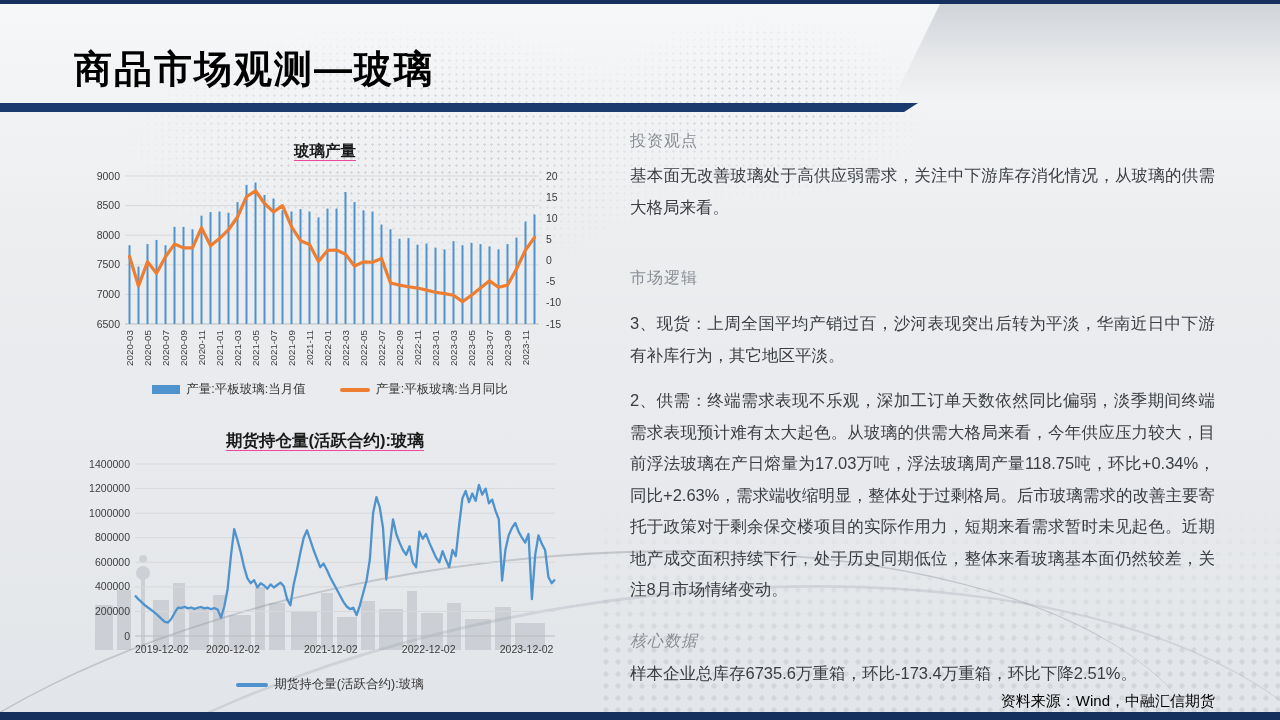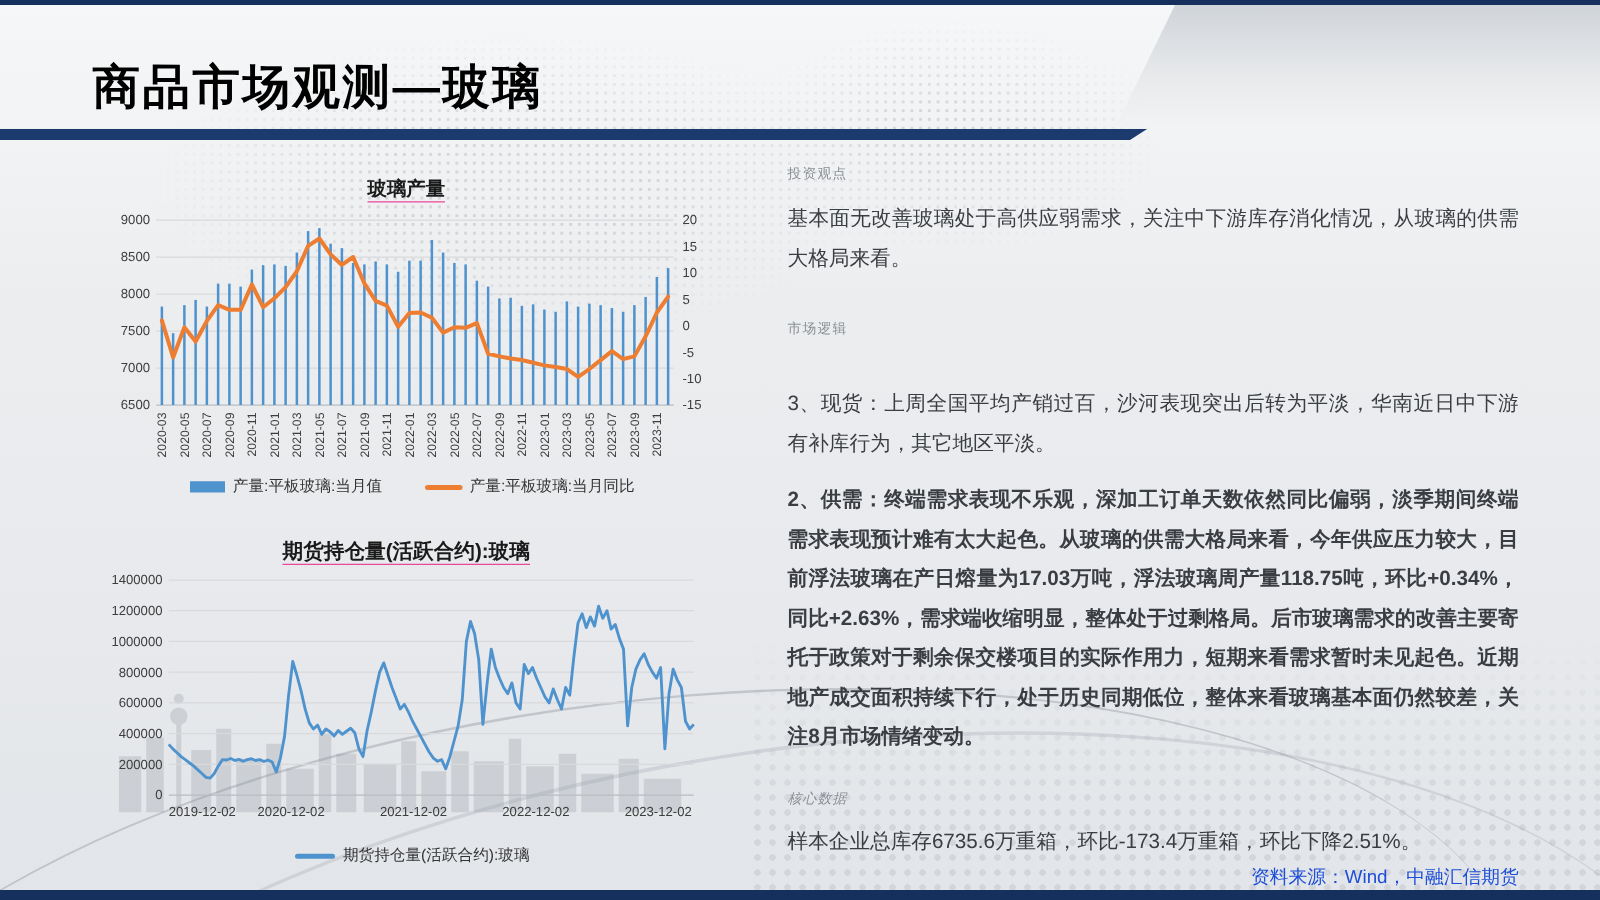--- a/index.html
+++ b/index.html
@@ -33,23 +33,23 @@
   .page-title{left:74px;top:44px;width:700px;font-size:38px;font-weight:bold;color:#000000;letter-spacing:2px;}
   
   .chart-title{width:480px;text-align:center;font-size:15.5px;font-weight:bold;color:#1a1a1a;}
   .chart-title span{border-bottom:1px solid #ec4899;padding-bottom:1px;}
   .legend{width:490px;display:flex;justify-content:center;gap:34px;font-size:12.5px;color:#333;align-items:center;}
   .legend .item{display:flex;align-items:center;gap:6px;}
   .sw-bar{width:28px;height:9px;background:#4f93ce;display:inline-block;}
   .sw-line-o{width:30px;height:4px;background:#ed7d31;display:inline-block;border-radius:2px;}
   .sw-line-b{width:32px;height:4px;background:#4f93ce;display:inline-block;border-radius:2px;}
   
-  .sec-h{left:630px;width:585px;font-size:11px;color:#8a8f96;letter-spacing:1px;}
+  .sec-h{left:630px;width:585px;font-size:16px;color:#8a8f96;letter-spacing:1px;}
   .sec-b{left:630px;width:585px;font-size:16.5px;line-height:31.5px;color:#3a3d42;text-align:justify;}
-  .source{left:630px;top:692px;width:585px;text-align:right;font-size:15px;color:#1d4ed8;}
+  .source{left:630px;top:692px;width:585px;text-align:right;font-size:15px;color:#000000;}
   svg text{font-family:"Liberation Sans","DejaVu Sans",sans-serif;}
 </style>
 </head>
 <body>
 
 <div class="abs top-strip"></div>
 <div class="abs dots-map"></div>
 <div class="abs dots-hex"></div>
 <div class="abs swoosh"></div>
 <div class="abs swoosh2"></div>
@@ -218,22 +218,22 @@
 <div class="abs legend" style="left:85px;top:676px;">
   <div class="item">
       <span class="sw-line-b"></span>
       <span>期货持仓量(活跃合约):玻璃</span>
     </div>
 </div>
 
 <div class="abs sec-h" style="top:131px;">投资观点</div>
 <div class="abs sec-b" style="top:160px;">基本面无改善玻璃处于高供应弱需求，关注中下游库存消化情况，从玻璃的供需大格局来看。</div>
 
-<div class="abs sec-h" style="top:255px;">市场逻辑</div>
+<div class="abs sec-h" style="top:268px;">市场逻辑</div>
 <div class="abs sec-b" style="top:308px;">3、现货：上周全国平均产销过百，沙河表现突出后转为平淡，华南近日中下游有补库行为，其它地区平淡。</div>
-<div class="abs sec-b" style="top:385px;font-weight:bold;">2、供需：终端需求表现不乐观，深加工订单天数依然同比偏弱，淡季期间终端需求表现预计难有太大起色。从玻璃的供需大格局来看，今年供应压力较大，目前浮法玻璃在产日熔量为17.03万吨，浮法玻璃周产量118.75吨，环比+0.34%，同比+2.63%，需求端收缩明显，整体处于过剩格局。后市玻璃需求的改善主要寄托于政策对于剩余保交楼项目的实际作用力，短期来看需求暂时未见起色。近期地产成交面积持续下行，处于历史同期低位，整体来看玻璃基本面仍然较差，关注8月市场情绪变动。</div>
+<div class="abs sec-b" style="top:385px;">2、供需：终端需求表现不乐观，深加工订单天数依然同比偏弱，淡季期间终端需求表现预计难有太大起色。从玻璃的供需大格局来看，今年供应压力较大，目前浮法玻璃在产日熔量为17.03万吨，浮法玻璃周产量118.75吨，环比+0.34%，同比+2.63%，需求端收缩明显，整体处于过剩格局。后市玻璃需求的改善主要寄托于政策对于剩余保交楼项目的实际作用力，短期来看需求暂时未见起色。近期地产成交面积持续下行，处于历史同期低位，整体来看玻璃基本面仍然较差，关注8月市场情绪变动。</div>
 
 <div class="abs sec-h" style="top:631px;font-style:italic;">核心数据</div>
 <div class="abs sec-b" style="top:658px;">样本企业总库存6735.6万重箱，环比-173.4万重箱，环比下降2.51%。</div>
 
 <div class="abs source">资料来源：Wind，中融汇信期货</div>
 
 <div class="abs bottom-strip"></div>
 
 </body></html>

